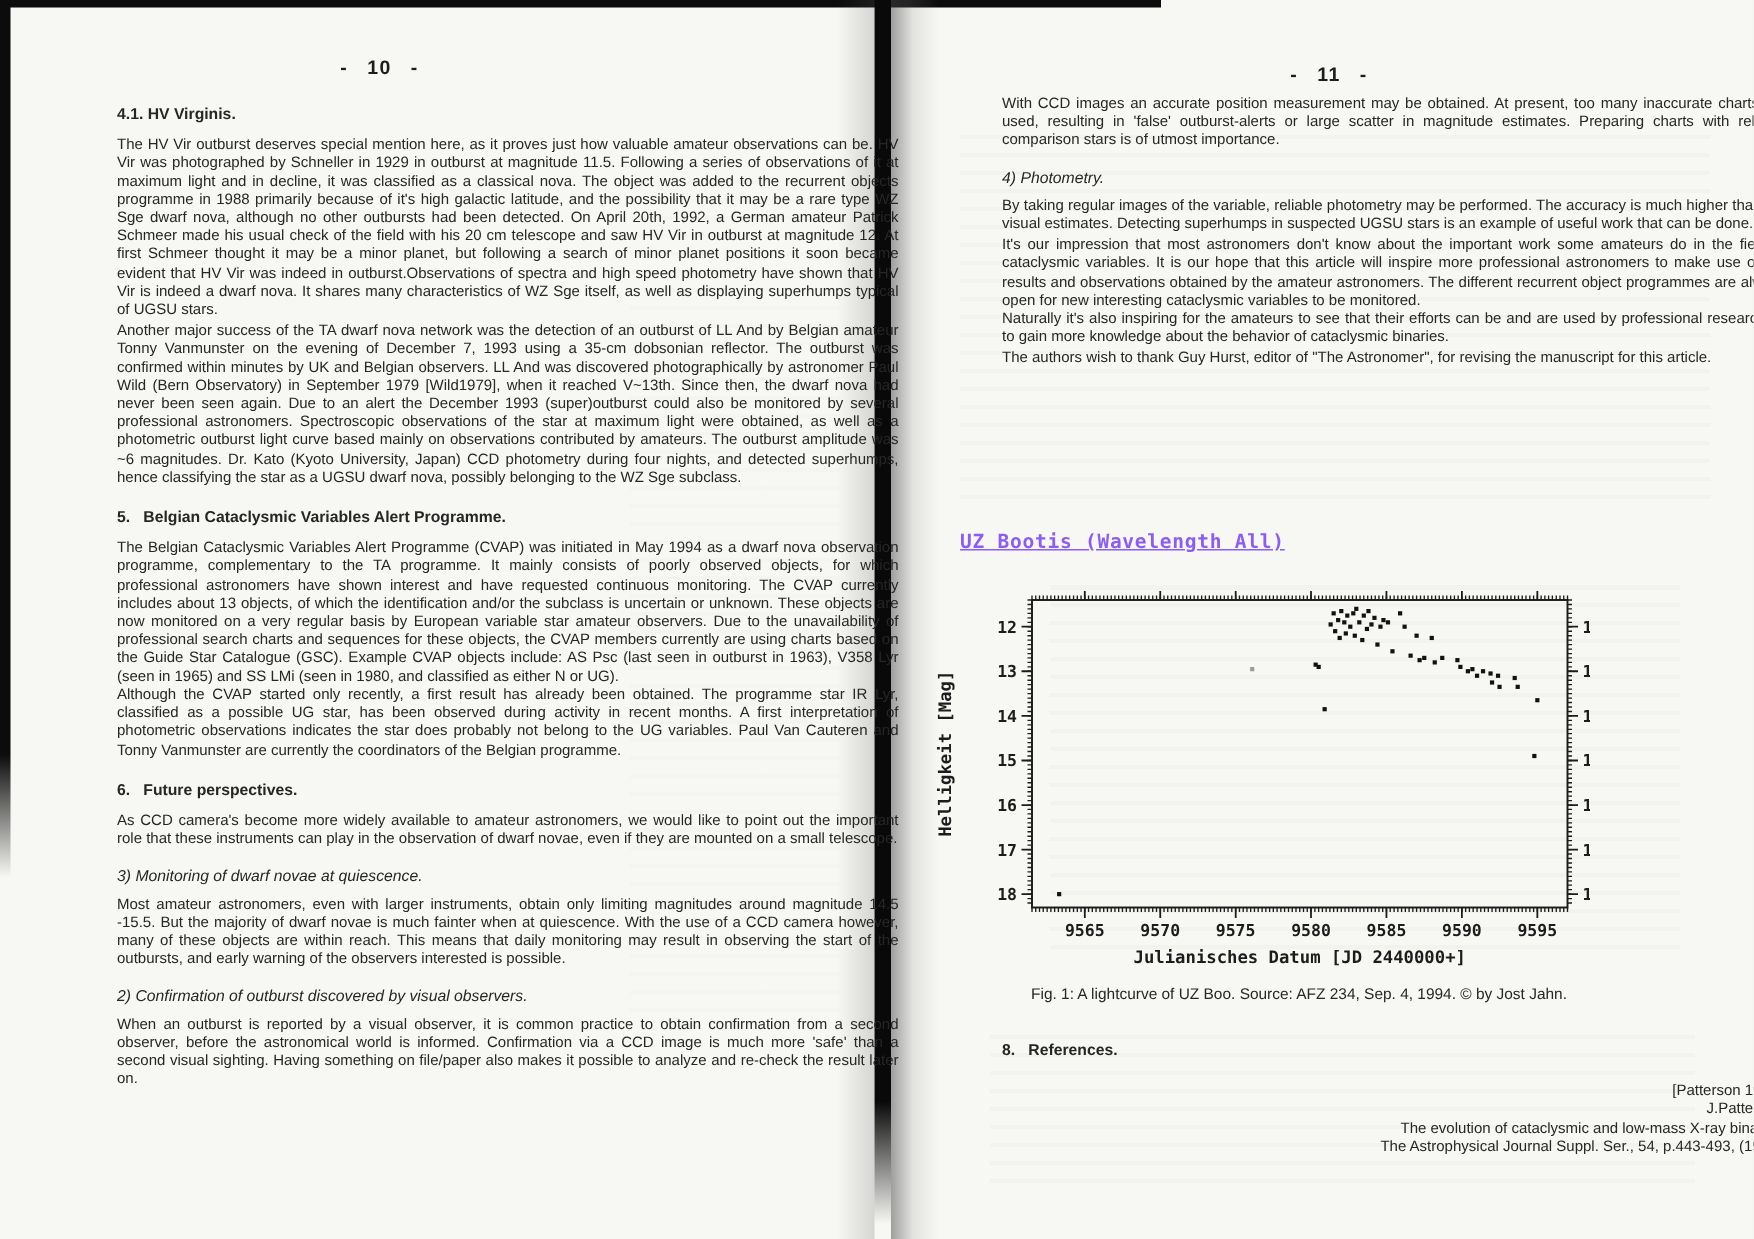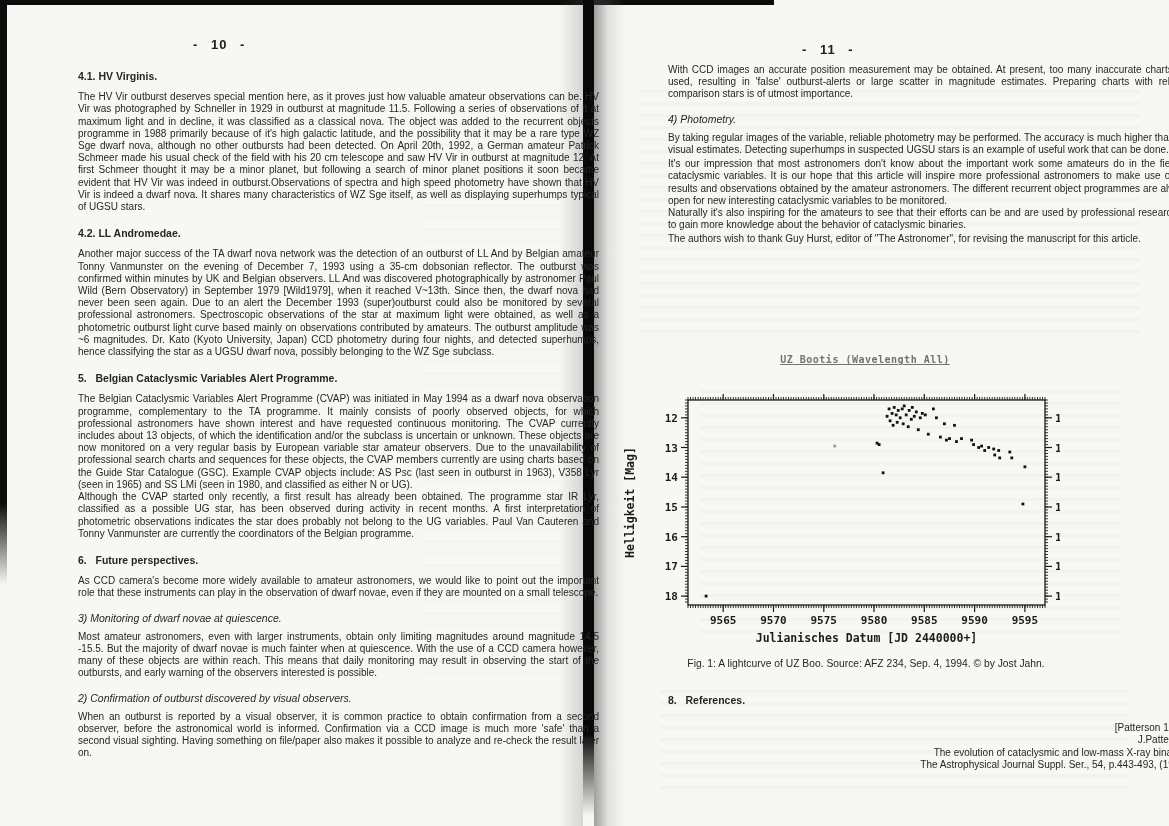--- a/index.html
+++ b/index.html
@@ -19,34 +19,34 @@
   .gutter{position:absolute;left:583px;top:0;width:11px;height:816px;
     background:linear-gradient(180deg,#090909 90%,rgba(9,9,9,0));}
   .spine-shadow-right{position:absolute;left:594px;top:0;width:32px;height:100%;
     background:linear-gradient(90deg,rgba(70,70,70,.5),rgba(130,130,130,.18) 45%,rgba(130,130,130,0));}
   .spine-shadow-left{position:absolute;left:558px;top:0;width:25px;height:100%;
     background:linear-gradient(90deg,rgba(90,90,90,0),rgba(90,90,90,.22));}
   .ghost{position:absolute;opacity:.6;pointer-events:none;
     background-image:repeating-linear-gradient(180deg,rgba(95,95,95,.055) 0 3px,rgba(0,0,0,0) 3px 12px);}
   
   .page-number{position:absolute;font-weight:bold;font-size:13px;letter-spacing:1px;
-    word-spacing:8px;color:#1d1d1d;text-align:left;width:120px;}
+    word-spacing:8px;color:#1d1d1d;text-align:center;width:120px;}
   .page-col{position:absolute;font-size:10px;line-height:12.2px;text-align:justify;
     color:#262626;margin-left:36px;}
   .blk{white-space:pre-line;}
   .blk-heading{font-weight:bold;font-size:10.5px;margin:14px 0 9px;white-space:pre-wrap;}
   .blk:first-child{margin-top:0;}
   .blk-subheading{font-style:italic;font-size:10.5px;margin:12px 0 7px;}
   .blk-body{margin:0 0 2px;}
   .blk-refline{margin:0;text-align:right;}
   #rp-bottom .blk-heading{margin:0 0 16px;}
   
-  .fig-title{position:absolute;left:640px;top:354px;width:450px;text-align:center;
-    font-family:"DejaVu Sans Mono", monospace;font-weight:bold;font-size:10px;
-    color:#737373;text-decoration:underline;letter-spacing:.5px;}
+  .fig-title{position:absolute;left:640px;top:354px;width:450px;text-align:left;
+    font-family:"DejaVu Sans Mono", monospace;font-weight:bold;font-size:13px;
+    color:#8b5cf6;text-decoration:underline;letter-spacing:.5px;}
   .fig-caption{position:absolute;left:636px;top:658px;width:460px;text-align:center;
     font-size:10.3px;color:#262626;}
   svg.chart{position:absolute;left:620px;top:383px;}
 </style>
 </head>
 <body>
 
 <div class="scan">
 
   <div class="bar-top"></div>
@@ -57,34 +57,33 @@
 
   <div class="ghost" style="left:640px;top:90px;width:500px;height:250px;"></div>
   <div class="ghost" style="left:700px;top:390px;width:420px;height:250px;"></div>
   <div class="ghost" style="left:660px;top:690px;width:470px;height:100px;"></div>
   <div class="ghost" style="left:420px;top:120px;width:140px;height:560px;opacity:.35;"></div>
 
   <div class="page-number" style="left:193px;top:37px;">- 10 -</div>
   <div id="lp-col" class="page-col" style="left:42px;top:70px;width:521px;">
       <div class="blk blk-heading">4.1. HV Virginis.</div>
       <div class="blk blk-body">The HV Vir outburst deserves special mention here, as it proves just how valuable amateur observations can be. HV Vir was photographed by Schneller in 1929 in outburst at magnitude 11.5. Following a series of observations of it at maximum light and in decline, it was classified as a classical nova. The object was added to the recurrent objects programme in 1988 primarily because of it's high galactic latitude, and the possibility that it may be a rare type WZ Sge dwarf nova, although no other outbursts had been detected. On April 20th, 1992, a German amateur Patrick Schmeer made his usual check of the field with his 20 cm telescope and saw HV Vir in outburst at magnitude 12. At first Schmeer thought it may be a minor planet, but following a search of minor planet positions it soon became evident that HV Vir was indeed in outburst.Observations of spectra and high speed photometry have shown that HV Vir is indeed a dwarf nova. It shares many characteristics of WZ Sge itself, as well as displaying superhumps typical of UGSU stars.</div>
-      <div class="blk blk-heading">4.2. LL Andromedae.</div>
       <div class="blk blk-body">Another major success of the TA dwarf nova network was the detection of an outburst of LL And by Belgian amateur Tonny Vanmunster on the evening of December 7, 1993 using a 35-cm dobsonian reflector. The outburst was confirmed within minutes by UK and Belgian observers. LL And was discovered photographically by astronomer Paul Wild (Bern Observatory) in September 1979 [Wild1979], when it reached V~13th. Since then, the dwarf nova had never been seen again. Due to an alert the December 1993 (super)outburst could also be monitored by several professional astronomers. Spectroscopic observations of the star at maximum light were obtained, as well as a photometric outburst light curve based mainly on observations contributed by amateurs. The outburst amplitude was ~6 magnitudes. Dr. Kato (Kyoto University, Japan) CCD photometry during four nights, and detected superhumps, hence classifying the star as a UGSU dwarf nova, possibly belonging to the WZ Sge subclass.</div>
       <div class="blk blk-heading">5.   Belgian Cataclysmic Variables Alert Programme.</div>
       <div class="blk blk-body">The Belgian Cataclysmic Variables Alert Programme (CVAP) was initiated in May 1994 as a dwarf nova observation programme, complementary to the TA programme. It mainly consists of poorly observed objects, for which professional astronomers have shown interest and have requested continuous monitoring. The CVAP currently includes about 13 objects, of which the identification and/or the subclass is uncertain or unknown. These objects are now monitored on a very regular basis by European variable star amateur observers. Due to the unavailability of professional search charts and sequences for these objects, the CVAP members currently are using charts based on the Guide Star Catalogue (GSC). Example CVAP objects include: AS Psc (last seen in outburst in 1963), V358 Lyr (seen in 1965) and SS LMi (seen in 1980, and classified as either N or UG).
 Although the CVAP started only recently, a first result has already been obtained. The programme star IR Lyr, classified as a possible UG star, has been observed during activity in recent months. A first interpretation of photometric observations indicates the star does probably not belong to the UG variables. Paul Van Cauteren and Tonny Vanmunster are currently the coordinators of the Belgian programme.</div>
       <div class="blk blk-heading">6.   Future perspectives.</div>
       <div class="blk blk-body">As CCD camera's become more widely available to amateur astronomers, we would like to point out the important role that these instruments can play in the observation of dwarf novae, even if they are mounted on a small telescope.</div>
       <div class="blk blk-subheading">3) Monitoring of dwarf novae at quiescence.</div>
       <div class="blk blk-body">Most amateur astronomers, even with larger instruments, obtain only limiting magnitudes around magnitude 14.5 -15.5. But the majority of dwarf novae is much fainter when at quiescence. With the use of a CCD camera however, many of these objects are within reach. This means that daily monitoring may result in observing the start of the outbursts, and early warning of the observers interested is possible.</div>
       <div class="blk blk-subheading">2) Confirmation of outburst discovered by visual observers.</div>
       <div class="blk blk-body">When an outburst is reported by a visual observer, it is common practice to obtain confirmation from a second observer, before the astronomical world is informed. Confirmation via a CCD image is much more 'safe' than a second visual sighting. Having something on file/paper also makes it possible to analyze and re-check the result later on.</div>
     </div>
 
-  <div class="page-number" style="left:802px;top:42px;">- 11 -</div>
+  <div class="page-number" style="left:826px;top:42px;">- 11 -</div>
   <div id="rp-top" class="page-col" style="left:632px;top:64px;width:523px;">
       <div class="blk blk-body">With CCD images an accurate position measurement may be obtained. At present, too many inaccurate charts are used, resulting in 'false' outburst-alerts or large scatter in magnitude estimates. Preparing charts with reliable comparison stars is of utmost importance.</div>
       <div class="blk blk-subheading">4) Photometry.</div>
       <div class="blk blk-body">By taking regular images of the variable, reliable photometry may be performed. The accuracy is much higher than the visual estimates. Detecting superhumps in suspected UGSU stars is an example of useful work that can be done.</div>
       <div class="blk blk-body">It's our impression that most astronomers don't know about the important work some amateurs do in the field of cataclysmic variables. It is our hope that this article will inspire more professional astronomers to make use of the results and observations obtained by the amateur astronomers. The different recurrent object programmes are always open for new interesting cataclysmic variables to be monitored.
 Naturally it's also inspiring for the amateurs to see that their efforts can be and are used by professional researchers to gain more knowledge about the behavior of cataclysmic binaries.</div>
       <div class="blk blk-body">The authors wish to thank Guy Hurst, editor of "The Astronomer", for revising the manuscript for this article.</div>
     </div>
 
   <div class="fig-title">UZ Bootis (Wavelength All)</div>

